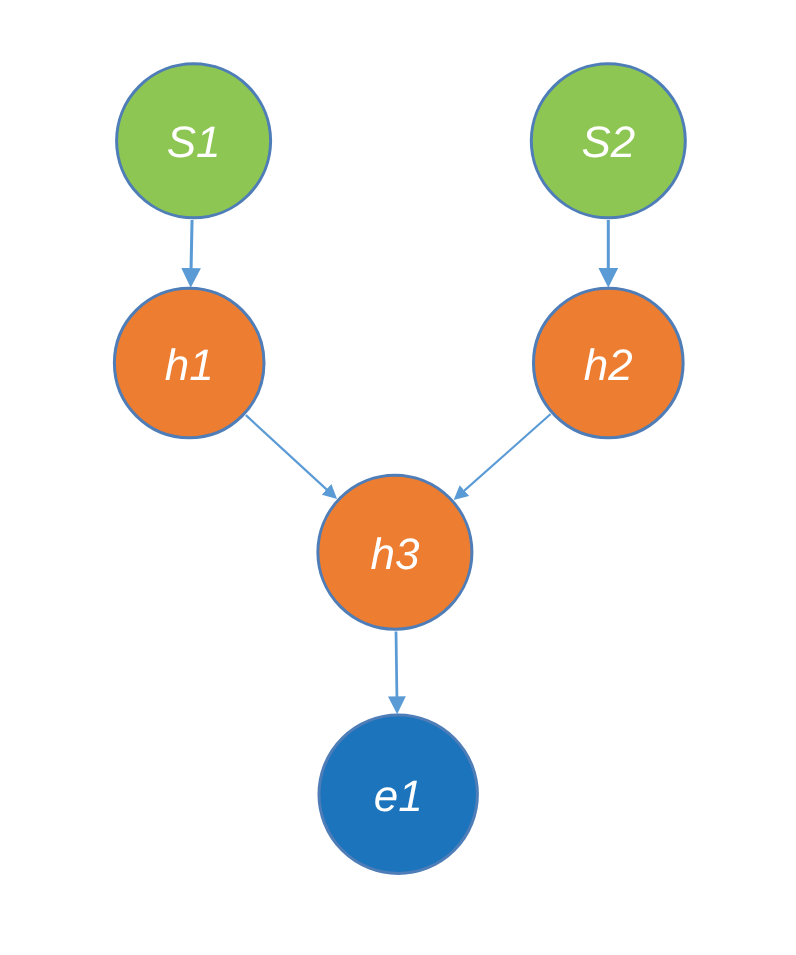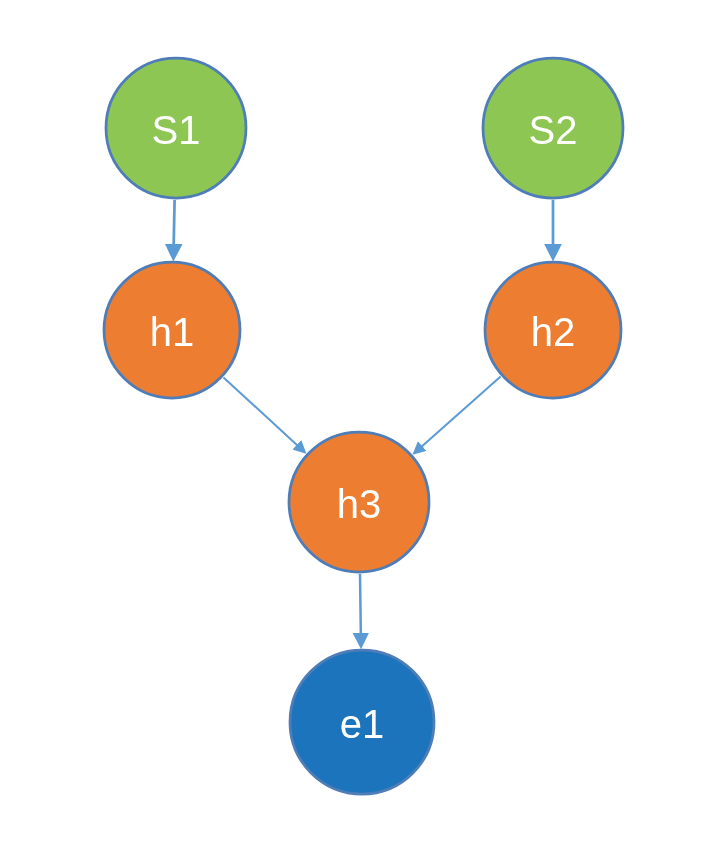--- a/index.html
+++ b/index.html
@@ -7,20 +7,21 @@
     padding: 0;
     background: #ffffff;
     font-family: "Liberation Sans", sans-serif;
   }
   .canvas {
     position: relative;
     width: 724px;
     height: 868px;
     background: #ffffff;
     overflow: hidden;
+    font-style: italic;
   }
   .canvas svg {
     position: absolute;
     inset: 0;
     display: block;
   }
   text.node-label {
     font-family: "Liberation Sans", sans-serif;
     font-size: 40px;
     fill: #ffffff;

